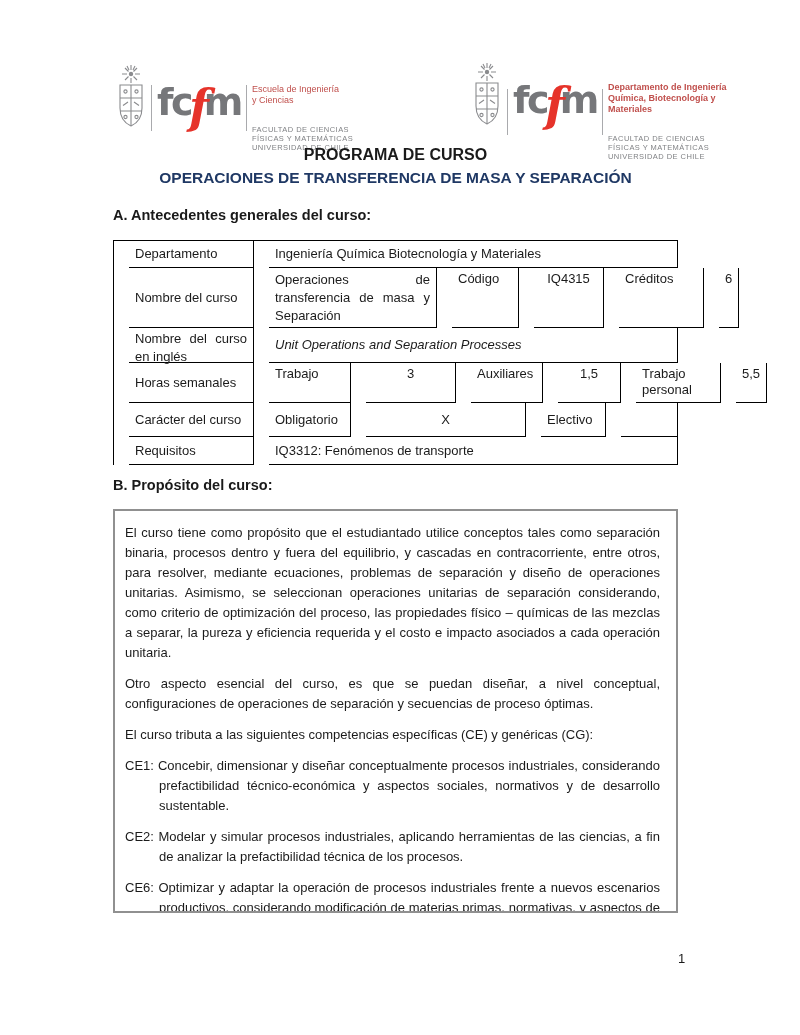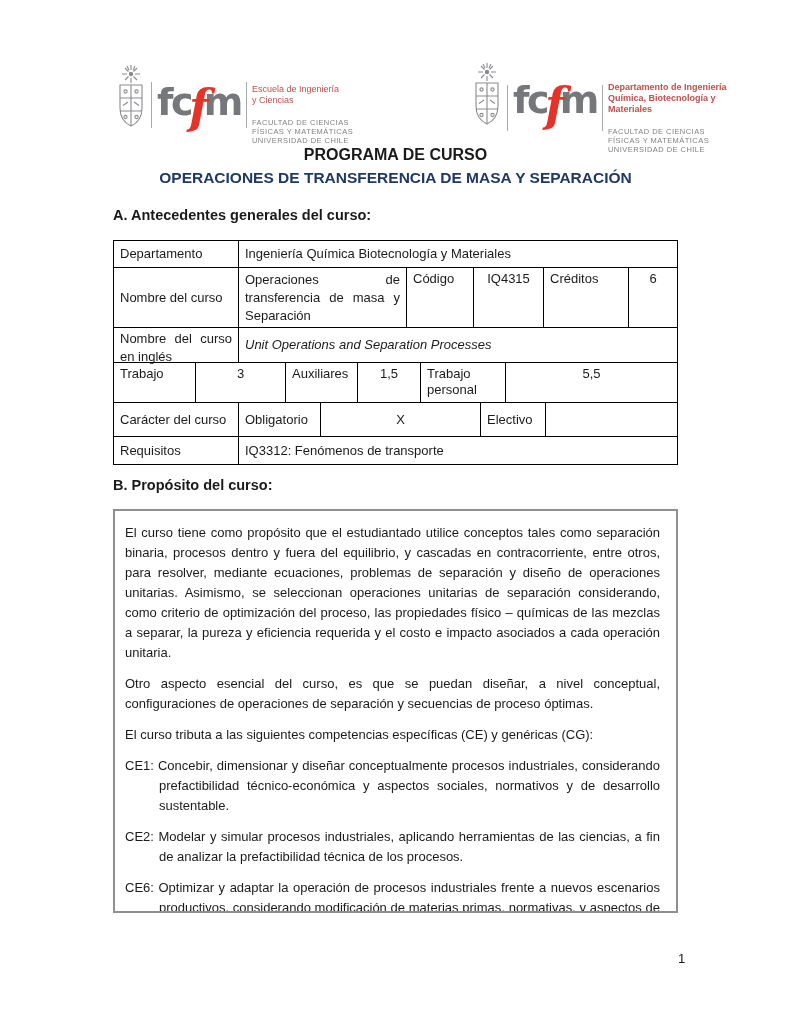--- a/index.html
+++ b/index.html
@@ -13,33 +13,33 @@
   .logo-right{left:472px;top:62px;}
   .crest{flex:0 0 auto;}
   .vbar{width:1px;background:#a9aaad;height:46px;align-self:center;margin:0 5px;}
   .brand{display:flex;align-items:flex-end;font-family:"DejaVu Sans",sans-serif;font-weight:bold;
          color:#76777a;font-size:38px;line-height:0.9;letter-spacing:-2.5px;padding-top:18px;}
   .brand .accent{font-family:"DejaVu Serif",serif;font-style:italic;font-weight:bold;color:#e6332a;
          font-size:46px;line-height:0.8;letter-spacing:0;margin:0 -5px 0 -2px;position:relative;top:7px;}
   .logo-text{padding-top:20px;}
   .unit{color:#c0504d;font-size:9px;line-height:11px;}
   .logo-right .unit{font-weight:bold;}
-  .faculty{color:#808285;font-size:7.5px;line-height:9px;letter-spacing:0.45px;margin-top:12px;}
+  .faculty{color:#808285;font-size:7.5px;line-height:9px;letter-spacing:0.45px;margin-top:19px;}
   
   .titles{position:absolute;left:113px;top:144px;width:565px;text-align:center;}
   .t1{font-size:16px;font-weight:bold;line-height:22px;color:#1a1a1a;}
   .t2{font-size:15.5px;font-weight:bold;line-height:24px;color:#1f3864;}
   .h-sec{position:absolute;left:113px;font-size:14.5px;font-weight:bold;color:#1a1a1a;}
   .h-a{top:207px;} .h-b{top:477px;}
   
   .tbl{position:absolute;left:113px;top:240px;width:565px;border-top:1.5px solid #000;
        border-left:1.5px solid #000;font-size:13px;box-sizing:border-box;}
   .trow{display:flex;box-sizing:border-box;}
   .tcell{border-right:1.5px solid #000;border-bottom:1.5px solid #000;box-sizing:border-box;
-         padding:2px 6px;display:flex;align-items:center;line-height:16px;}
+         padding:2px 6px;display:flex;align-items:center;line-height:16px;margin-left:15px;}
   .tcell.top{align-items:flex-start;padding-top:3px;}
   .tcell.ctr{justify-content:center;text-align:center;}
   .tcell.just{display:block;text-align:justify;line-height:18px;}
   .tcell.nw{white-space:nowrap;overflow:hidden;}
   .tcell.it{font-style:italic;}
   .grow{flex:1 1 auto;}
   
   .pbox{position:absolute;left:113px;top:509px;width:565px;height:404px;box-sizing:border-box;
         border:2px solid #909090;padding:12px 16px 0 10px;overflow:hidden;}
   .para,.ce{font-size:13px;line-height:20px;text-align:justify;margin:0 0 11px 0;color:#1b1b1b;}
@@ -134,20 +134,21 @@
       <div class="tcell top" style="flex:0 0 85px">Créditos</div>
       <div class="tcell top ctr grow">6</div>
     </div>
 
     <div class="trow" style="height:35px">
       <div class="tcell just" style="flex:0 0 125px">Nombre del curso en inglés</div>
       <div class="tcell it grow">Unit Operations and Separation Processes</div>
     </div>
 
     <div class="trow" style="height:40px">
+      <div class="tcell nw" style="flex:0 0 125px">Horas semanales</div>
       <div class="tcell top" style="flex:0 0 82px">Trabajo</div>
       <div class="tcell top ctr" style="flex:0 0 90px">3</div>
       <div class="tcell top" style="flex:0 0 72px">Auxiliares</div>
       <div class="tcell top ctr" style="flex:0 0 63px">1,5</div>
       <div class="tcell top" style="flex:0 0 85px">Trabajo personal</div>
       <div class="tcell top ctr grow">5,5</div>
     </div>
 
     <div class="trow" style="height:34px">
       <div class="tcell nw" style="flex:0 0 125px">Carácter del curso</div>

